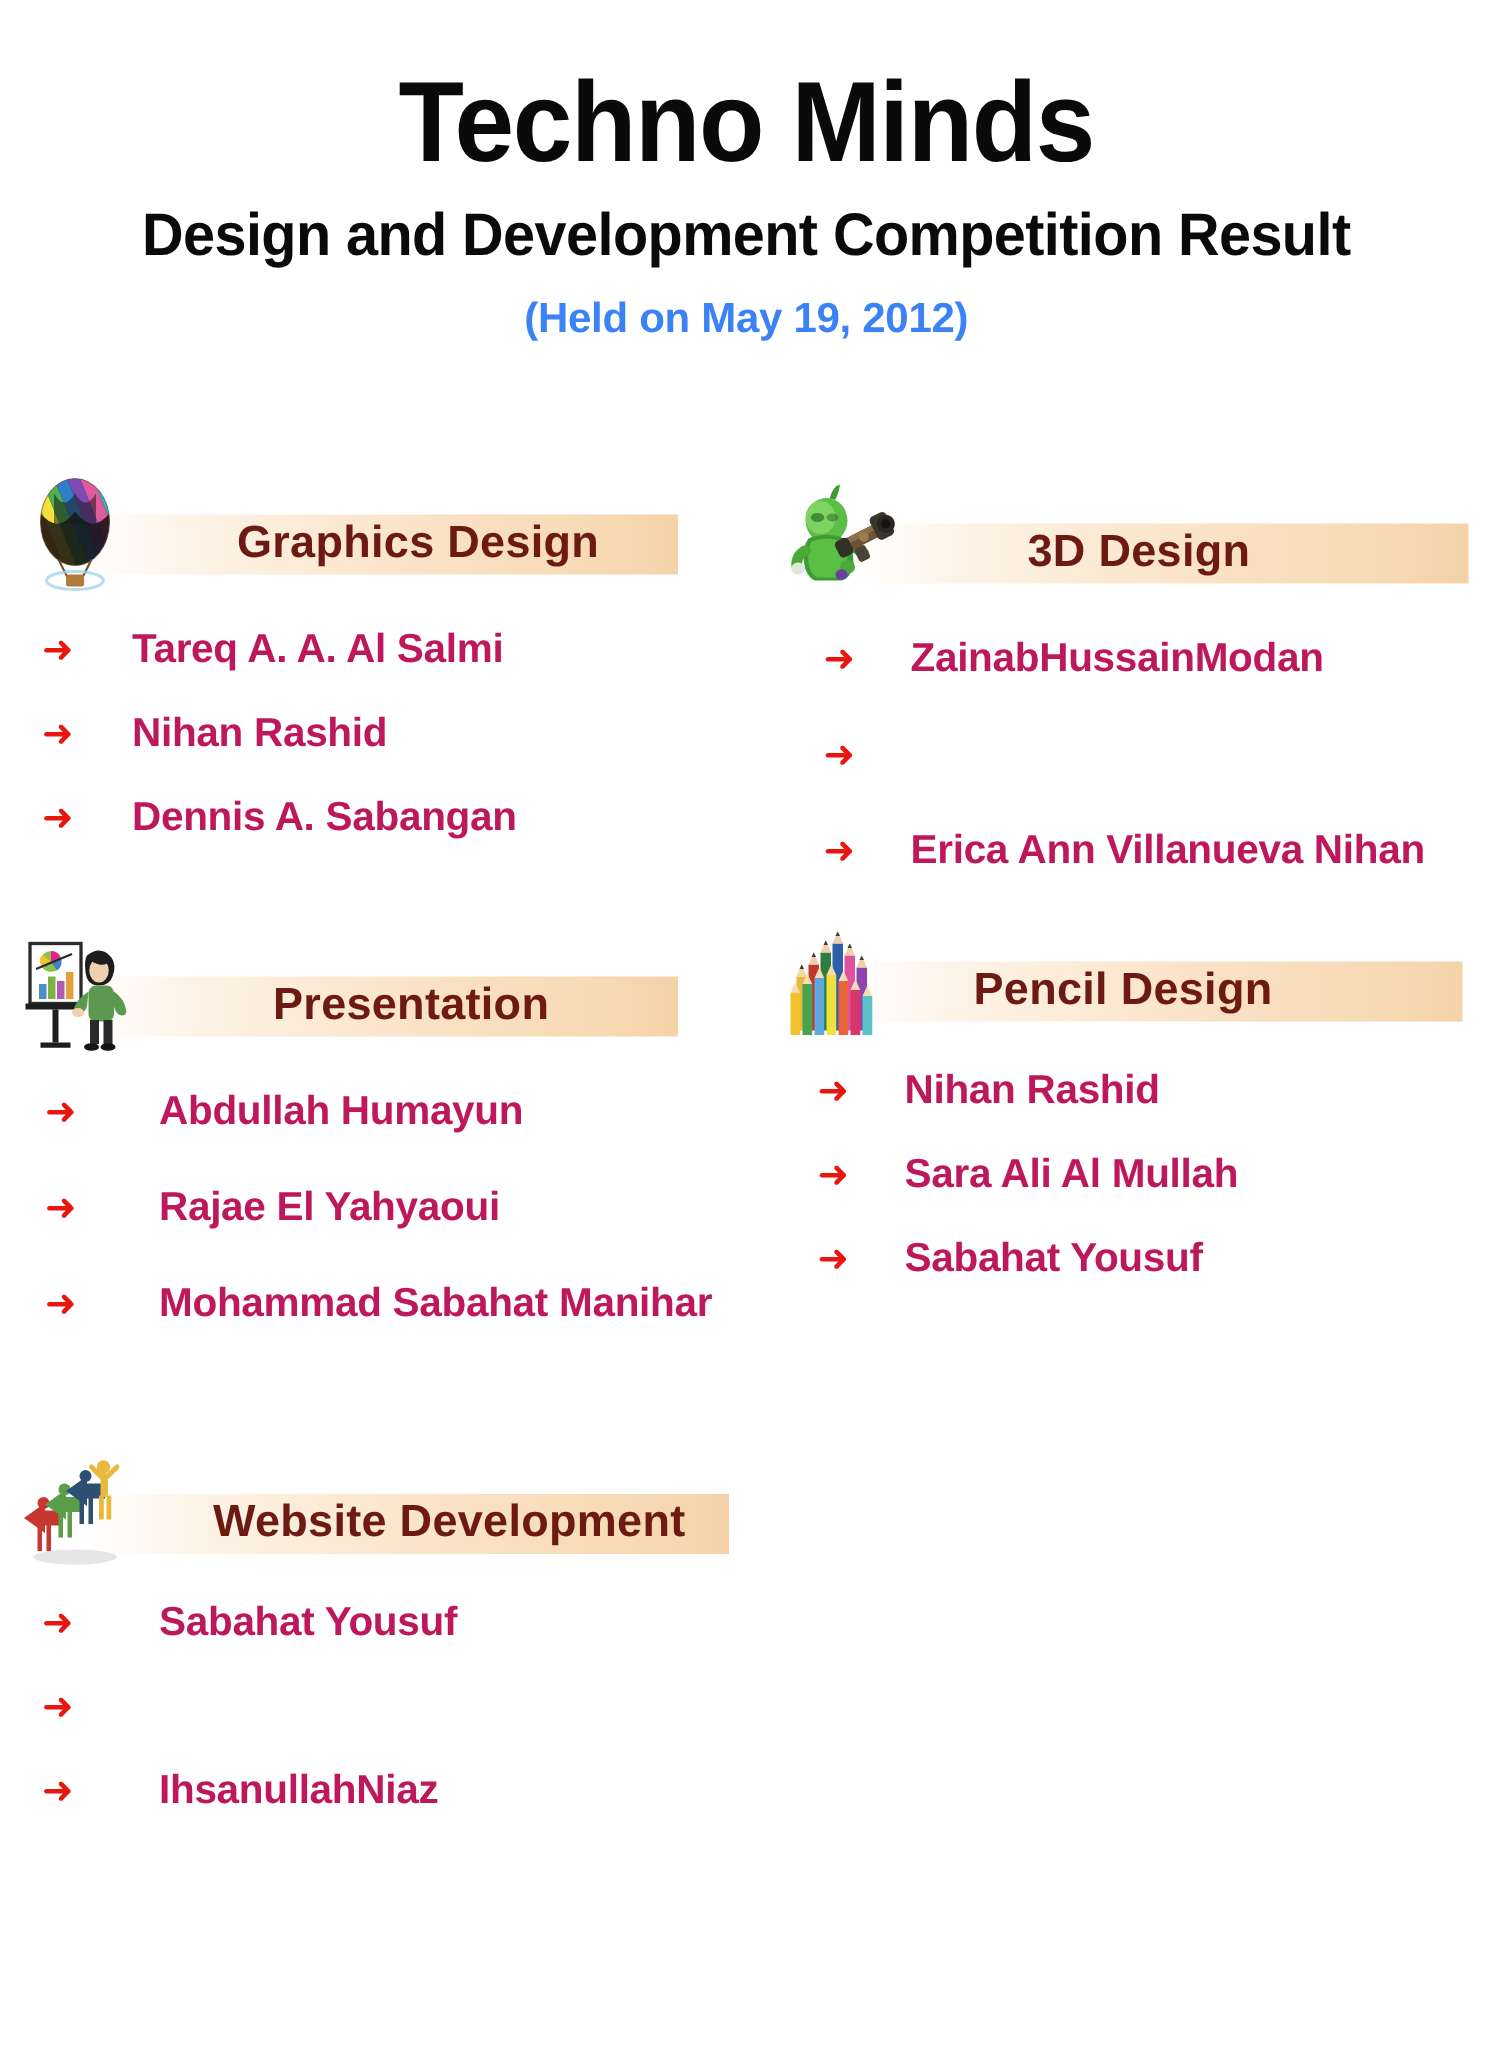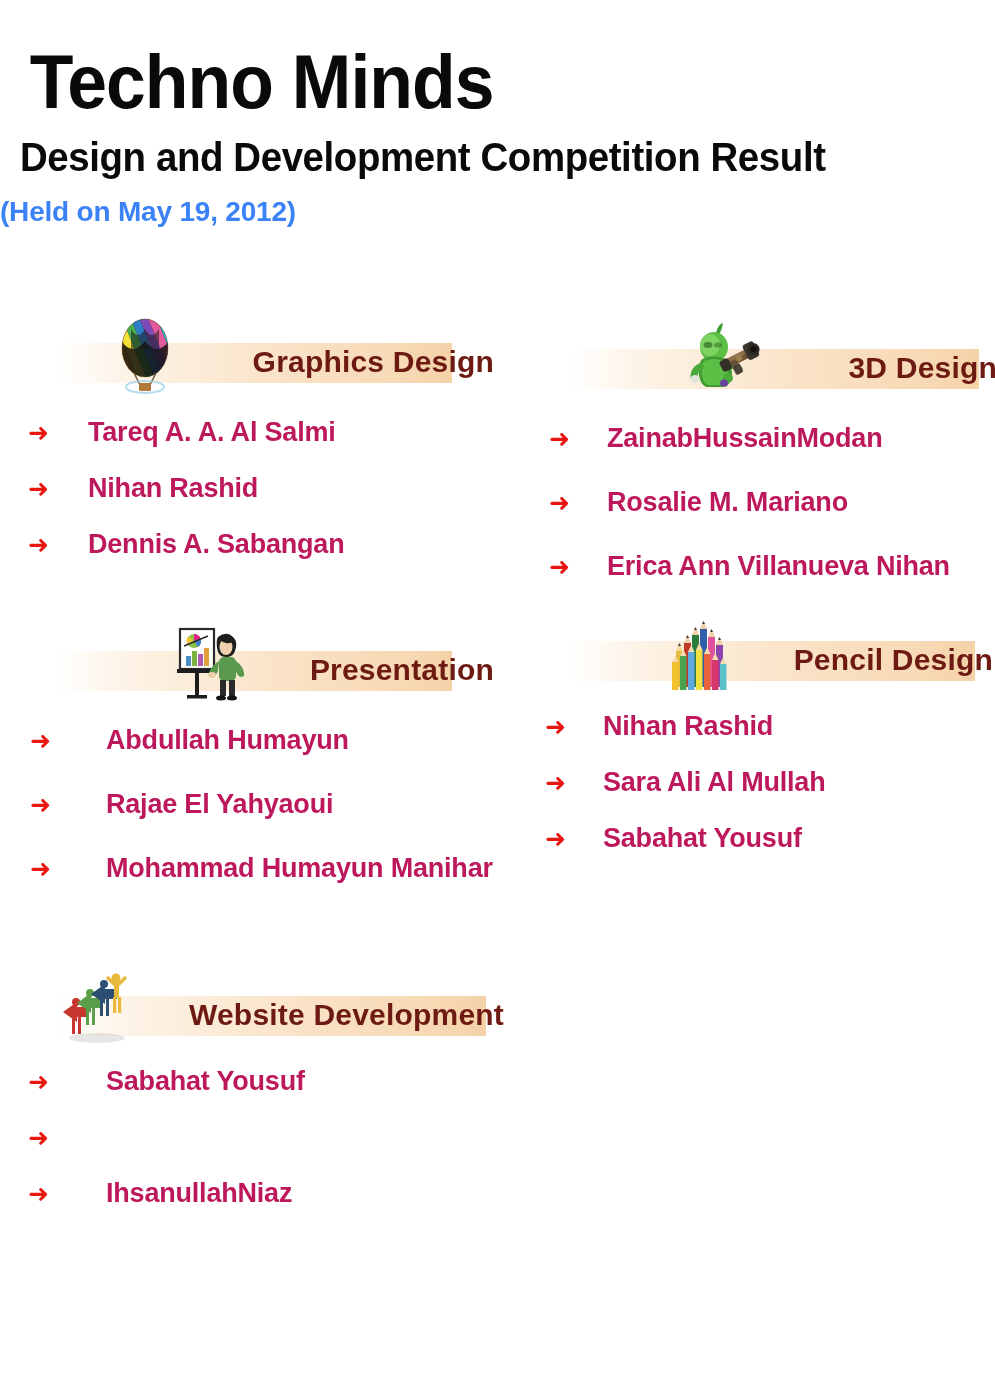--- a/index.html
+++ b/index.html
@@ -18,21 +18,21 @@
   }
 
   .page {
     position: absolute;
     inset: 0;
     background: #ffffff;
   }
 
   
   .header {
-    text-align: left;
+    text-align: center;
     padding-top: 44px;
   }
   .main-title {
     font-family: "Liberation Sans", sans-serif;
     font-size: 76px;
     font-weight: 700;
     line-height: 1.0;
     letter-spacing: -1px;
     color: #0a0a0a;
     margin: 0;
@@ -72,21 +72,20 @@
   .col-right { left: 523px; width: 470px; }
 
   .section { position: relative; }
 
   
   .sec-head {
     position: relative;
     height: 48px;
     display: flex;
     align-items: center;
-    justify-content: flex-end;
   }
   .sec-band {
     position: absolute;
     left: 42px;
     right: 42px;
     top: 5px;
     height: 40px;
     background: linear-gradient(to right,
                 #ffffff 0%,
                 #fdf3e6 18%,
@@ -109,21 +108,21 @@
     position: relative;
     z-index: 2;
     font-family: "Liberation Sans", sans-serif;
     font-size: 30px;
     font-weight: 700;
     color: #6d1a12;
     letter-spacing: 0.2px;
     white-space: nowrap;
   }
   .sec-title.indent-1 { margin-left: 72px; }
-  .sec-title.indent-2 { margin-left: 64px; }
+  .sec-title.indent-2 { margin-left: 96px; }
   .sec-title.indent-3 { margin-left: 56px; }
   .sec-title.indent-4 { margin-left: 86px; }
   .sec-title.indent-5 { margin-left: 54px; }
 
   
   .name-list { list-style: none; margin: 0; padding: 0; }
   .name-item {
     display: flex;
     align-items: center;
     height: 56px;
@@ -270,21 +269,21 @@
           <li class="name-item">
             <span class="bullet-arrow">➜</span>
             <span class="name-text">Abdullah Humayun</span>
           </li>
           <li class="name-item">
             <span class="bullet-arrow">➜</span>
             <span class="name-text">Rajae El Yahyaoui</span>
           </li>
           <li class="name-item">
             <span class="bullet-arrow">➜</span>
-            <span class="name-text">Mohammad Humayun Manihar</span>
+            <span class="name-text">Mohammad Sabahat Manihar</span>
           </li>
         </ul>
       </section>
 
       <section class="section sec-website">
         <div class="sec-head">
           <div class="sec-band wide"></div>
           <span class="sec-icon">
             <svg viewBox="0 0 72 80">
               <g opacity="0.18">
@@ -370,21 +369,20 @@
           </span>
           <span class="sec-title indent-4">3D Design</span>
         </div>
         <ul class="name-list list-pad-generic">
           <li class="name-item">
             <span class="bullet-arrow">➜</span>
             <span class="name-text">ZainabHussainModan</span>
           </li>
           <li class="name-item">
             <span class="bullet-arrow">➜</span>
-            <span class="name-text">Rosalie M. Mariano</span>
           </li>
           <li class="name-item">
             <span class="bullet-arrow">➜</span>
             <span class="name-text">Erica Ann Villanueva Nihan</span>
           </li>
         </ul>
       </section>
 
       <section class="section sec-pencil">
         <div class="sec-head">

